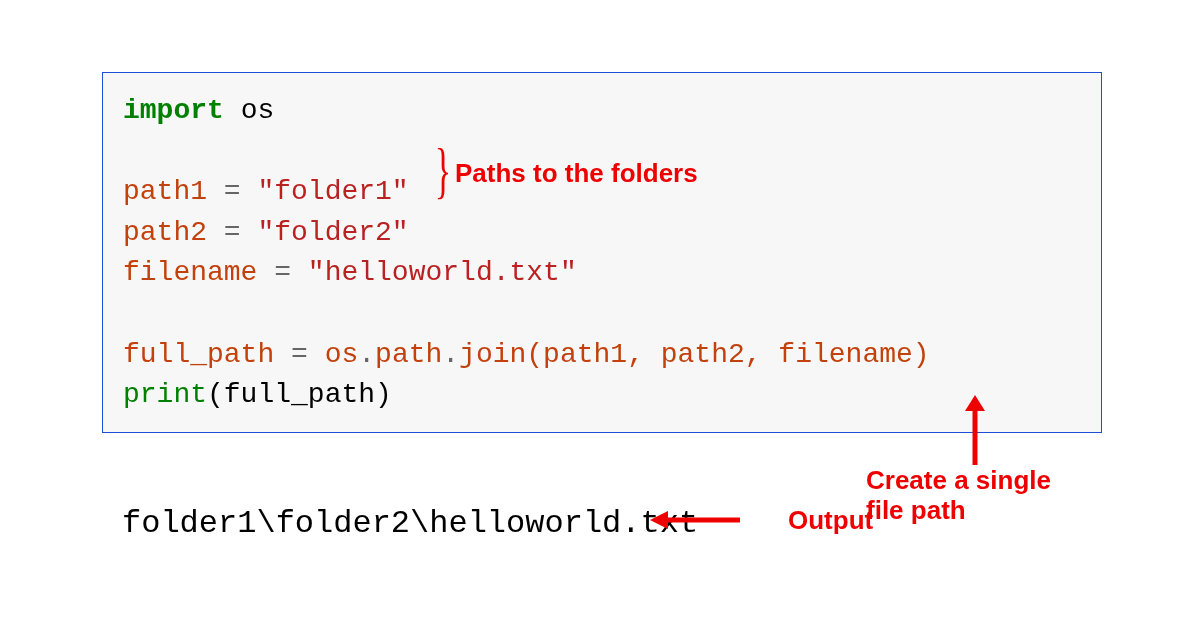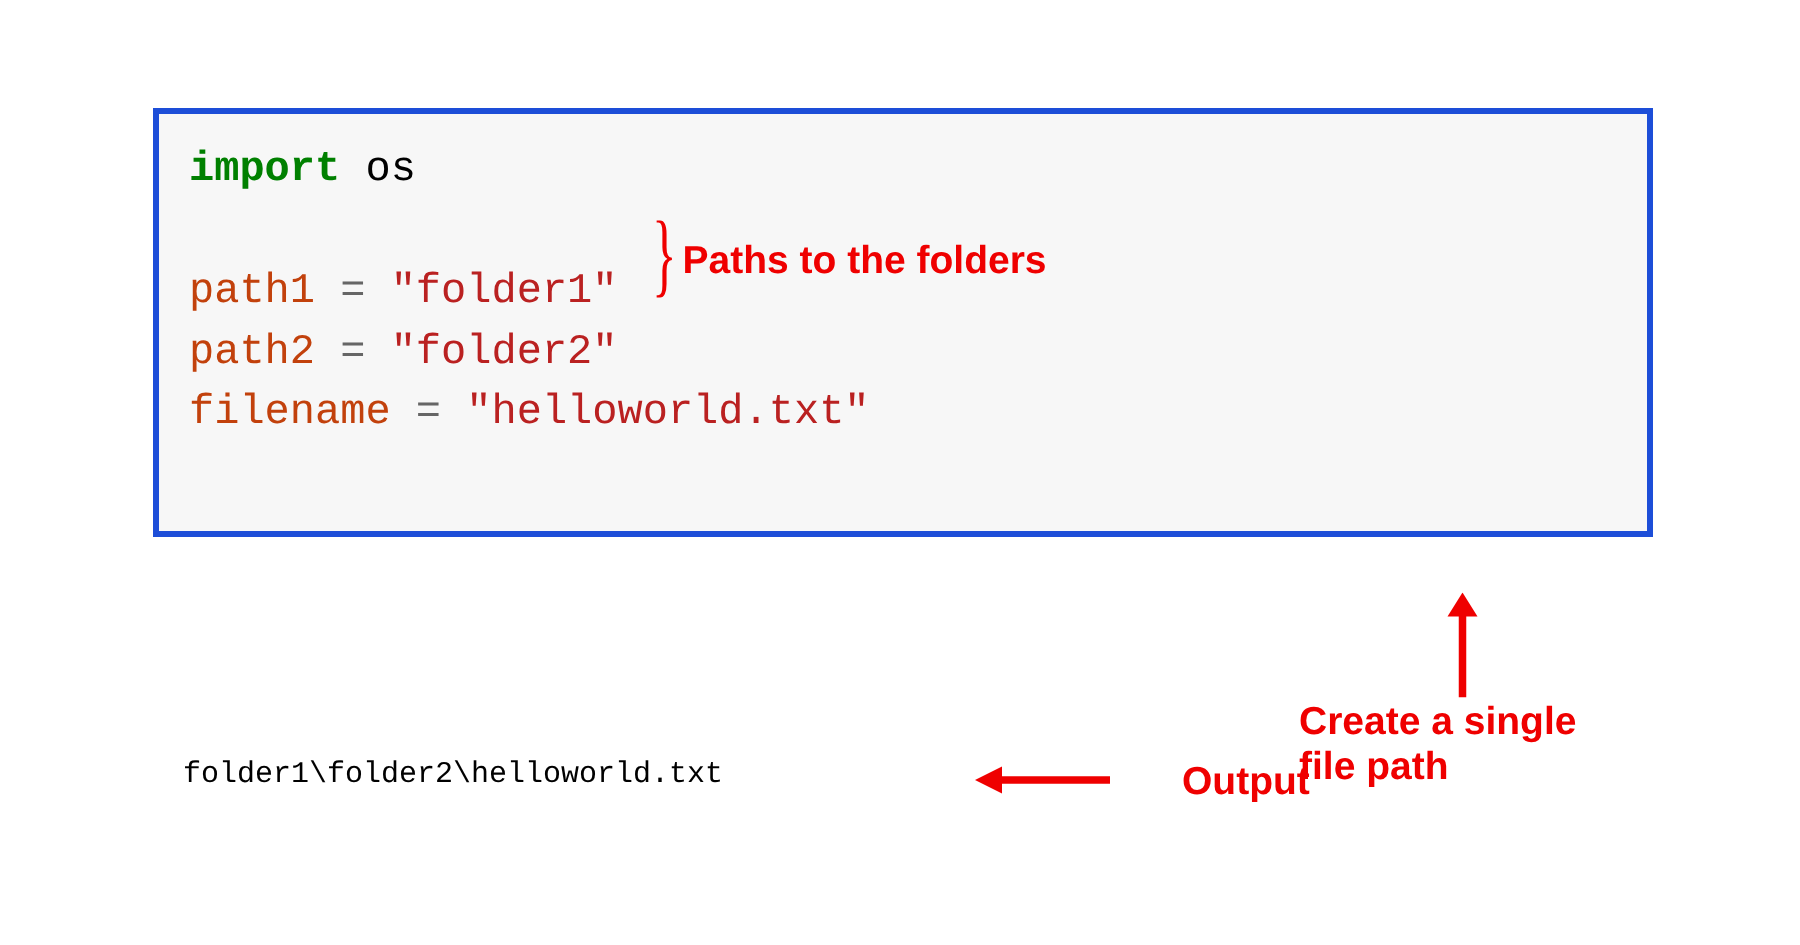--- a/index.html
+++ b/index.html
@@ -11,40 +11,40 @@
     background: #ffffff;
     position: relative;
     font-family: Arial, sans-serif;
   }
   .code-block {
     position: absolute;
     left: 102px;
     top: 72px;
     width: 1000px;
     background: #f7f7f7;
-    border: 4px solid #1d4ed8;
+    border: 1px solid #1d4ed8;
     padding: 18px 20px 16px 20px;
     font-family: "Consolas", "Courier New", monospace;
     font-size: 28px;
     line-height: 1.45;
     color: #000;
   }
   .kw-import { color: #008000; font-weight: bold; }
   .mod { color: #000; }
   .op { color: #666666; }
   .str { color: #ba2121; }
   .fn { color: #008000; }
   .paren { color: #000; }
   .var { color: #c2410c; }
   .output {
     position: absolute;
     left: 122px;
     top: 505px;
     font-family: "Consolas", "Courier New", monospace;
-    font-size: 20px;
+    font-size: 32px;
     color: #000;
   }
   .annotation {
     position: absolute;
     color: #ef0000;
     font-family: Arial, sans-serif;
     font-weight: 700;
     font-size: 26px;
     line-height: 1.15;
   }
@@ -65,20 +65,22 @@
 </head>
 <body>
 
 <div class="code-block">
   <div><span class="kw-import">import</span><span class="mod"> os</span></div>
   <div>&nbsp;</div>
   <div><span class="var">path1 </span><span class="op">=</span><span class="str"> "folder1"</span></div>
   <div><span class="var">path2 </span><span class="op">=</span><span class="str"> "folder2"</span></div>
   <div><span class="var">filename </span><span class="op">=</span><span class="str"> "helloworld.txt"</span></div>
   <div>&nbsp;</div>
+  <div><span class="var">full_path </span><span class="op">=</span><span class="var"> os</span><span class="op">.</span><span class="var">path</span><span class="op">.</span><span class="var">join(path1, path2, filename)</span></div>
+  <div><span class="fn">print</span><span class="paren">(full_path)</span></div>
 </div>
 
 <div class="output">folder1\folder2\helloworld.txt</div>
 
 <div class="brace">}</div>
 <div class="annotation anno-paths">Paths to the folders</div>
 
 <svg class="arrow" style="left:960px; top:395px;" width="30" height="70">
   <line x1="15" y1="70" x2="15" y2="8" stroke="#ef0000" stroke-width="5"></line>
   <polygon points="15,0 5,16 25,16" fill="#ef0000"></polygon>

